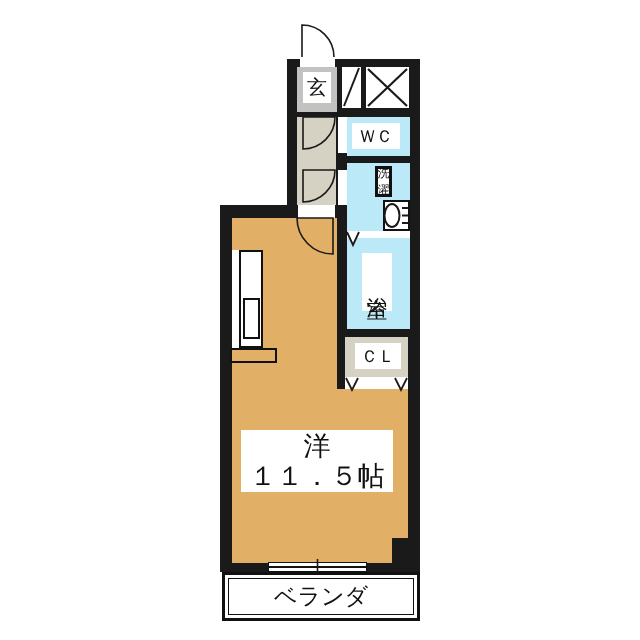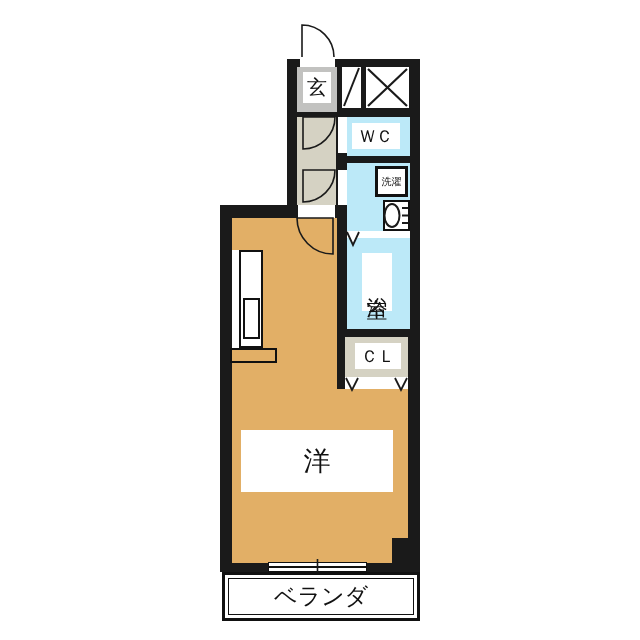--- a/index.html
+++ b/index.html
@@ -42,41 +42,42 @@
   <div class="abs hallgray z2" style="left:297px;top:112px;width:39px;height:93px;"></div>
   <div class="abs wall z3" style="left:297px;top:112px;width:39px;height:5px;"></div>
   <div class="abs white z2" style="left:338px;top:117px;width:9px;height:36px;"></div>
   <div class="abs white z2" style="left:338px;top:170px;width:9px;height:35px;"></div>
   <div class="abs white z2" style="left:298px;top:205px;width:37px;height:13px;"></div>
 
   <div class="abs blue z2" style="left:347px;top:117px;width:63px;height:39px;"></div>
   <div class="abs labelbox z3" style="left:352px;top:123px;width:48px;height:26px;font-size:17px;">ＷＣ</div>
 
   <div class="abs blue z2" style="left:347px;top:163px;width:63px;height:68px;"></div>
-  <div class="abs labelbox bordered3 z3" style="left:375px;top:166px;width:33px;height:31px;font-size:10px;">洗濯</div>
+  <div class="abs labelbox bordered3 z3" style="left:375px;top:166px;width:17px;height:31px;font-size:12px;">洗濯</div>
   <div class="abs white bordered z3" style="left:383px;top:200px;width:27px;height:31px;"></div>
   <div class="abs white z2" style="left:347px;top:231px;width:63px;height:7px;"></div>
 
   <div class="abs blue z2" style="left:347px;top:238px;width:63px;height:91px;"></div>
   <div class="abs labelbox vtext z3" style="left:362px;top:253px;width:30px;height:58px;font-size:21px;">浴室</div>
 
   <div class="abs hallgray z2" style="left:345px;top:337px;width:63px;height:40px;"></div>
   <div class="abs labelbox z3" style="left:355px;top:343px;width:46px;height:26px;font-size:17px;">ＣＬ</div>
   <div class="abs white z2" style="left:345px;top:377px;width:63px;height:12px;"></div>
 
   <div class="abs tan z2" style="left:232px;top:218px;width:105px;height:345px;"></div>
   <div class="abs tan z2" style="left:337px;top:389px;width:71px;height:174px;"></div>
 
   <div class="abs white z3" style="left:232px;top:250px;width:7px;height:98px;"></div>
   <div class="abs white bordered z3" style="left:239px;top:250px;width:24px;height:98px;"></div>
   <div class="abs white bordered z4" style="left:243px;top:298px;width:17px;height:41px;"></div>
   <div class="abs tan bordered z3" style="left:230px;top:348px;width:47px;height:15px;"></div>
 
   <div class="abs labelbox lines z3" style="left:241px;top:430px;width:152px;height:62px;font-size:27px;">
     <div>洋</div>
+    <div>１１．５帖</div>
   </div>
 
   <div class="abs wall z4" style="left:392px;top:538px;width:28px;height:34px;"></div>
 
   <div class="abs white z4" style="left:268px;top:562px;width:99px;height:5px;border:1px solid #111;"></div>
   <div class="abs white z4" style="left:268px;top:567px;width:99px;height:5px;border:1px solid #111;"></div>
 
   <div class="abs white z2" style="left:222px;top:572px;width:198px;height:49px;border:3px solid #111;"></div>
   <div class="abs z3" style="left:228px;top:578px;width:186px;height:37px;border:1.5px solid #111;"></div>
   <div class="abs labelbox z4" style="left:232px;top:580px;width:178px;height:33px;font-size:23px;background:transparent;">ベランダ</div>

